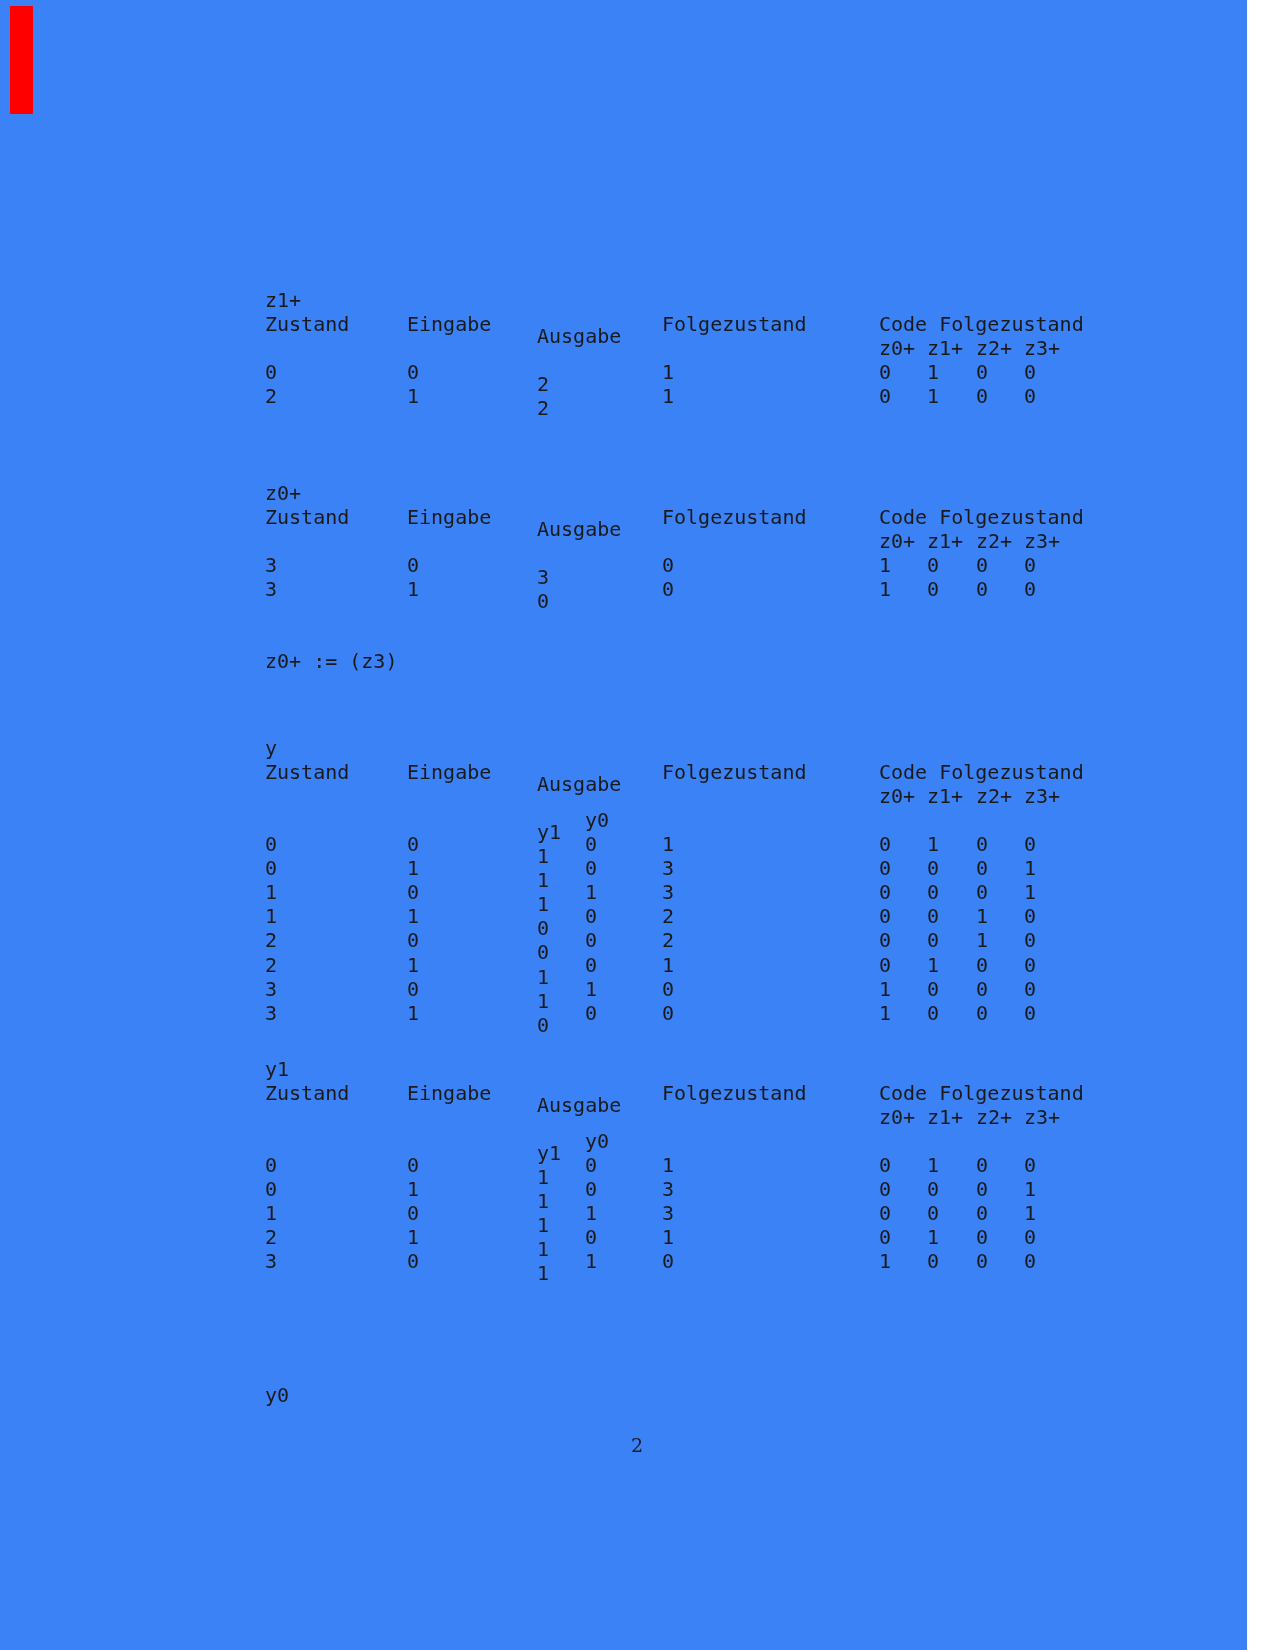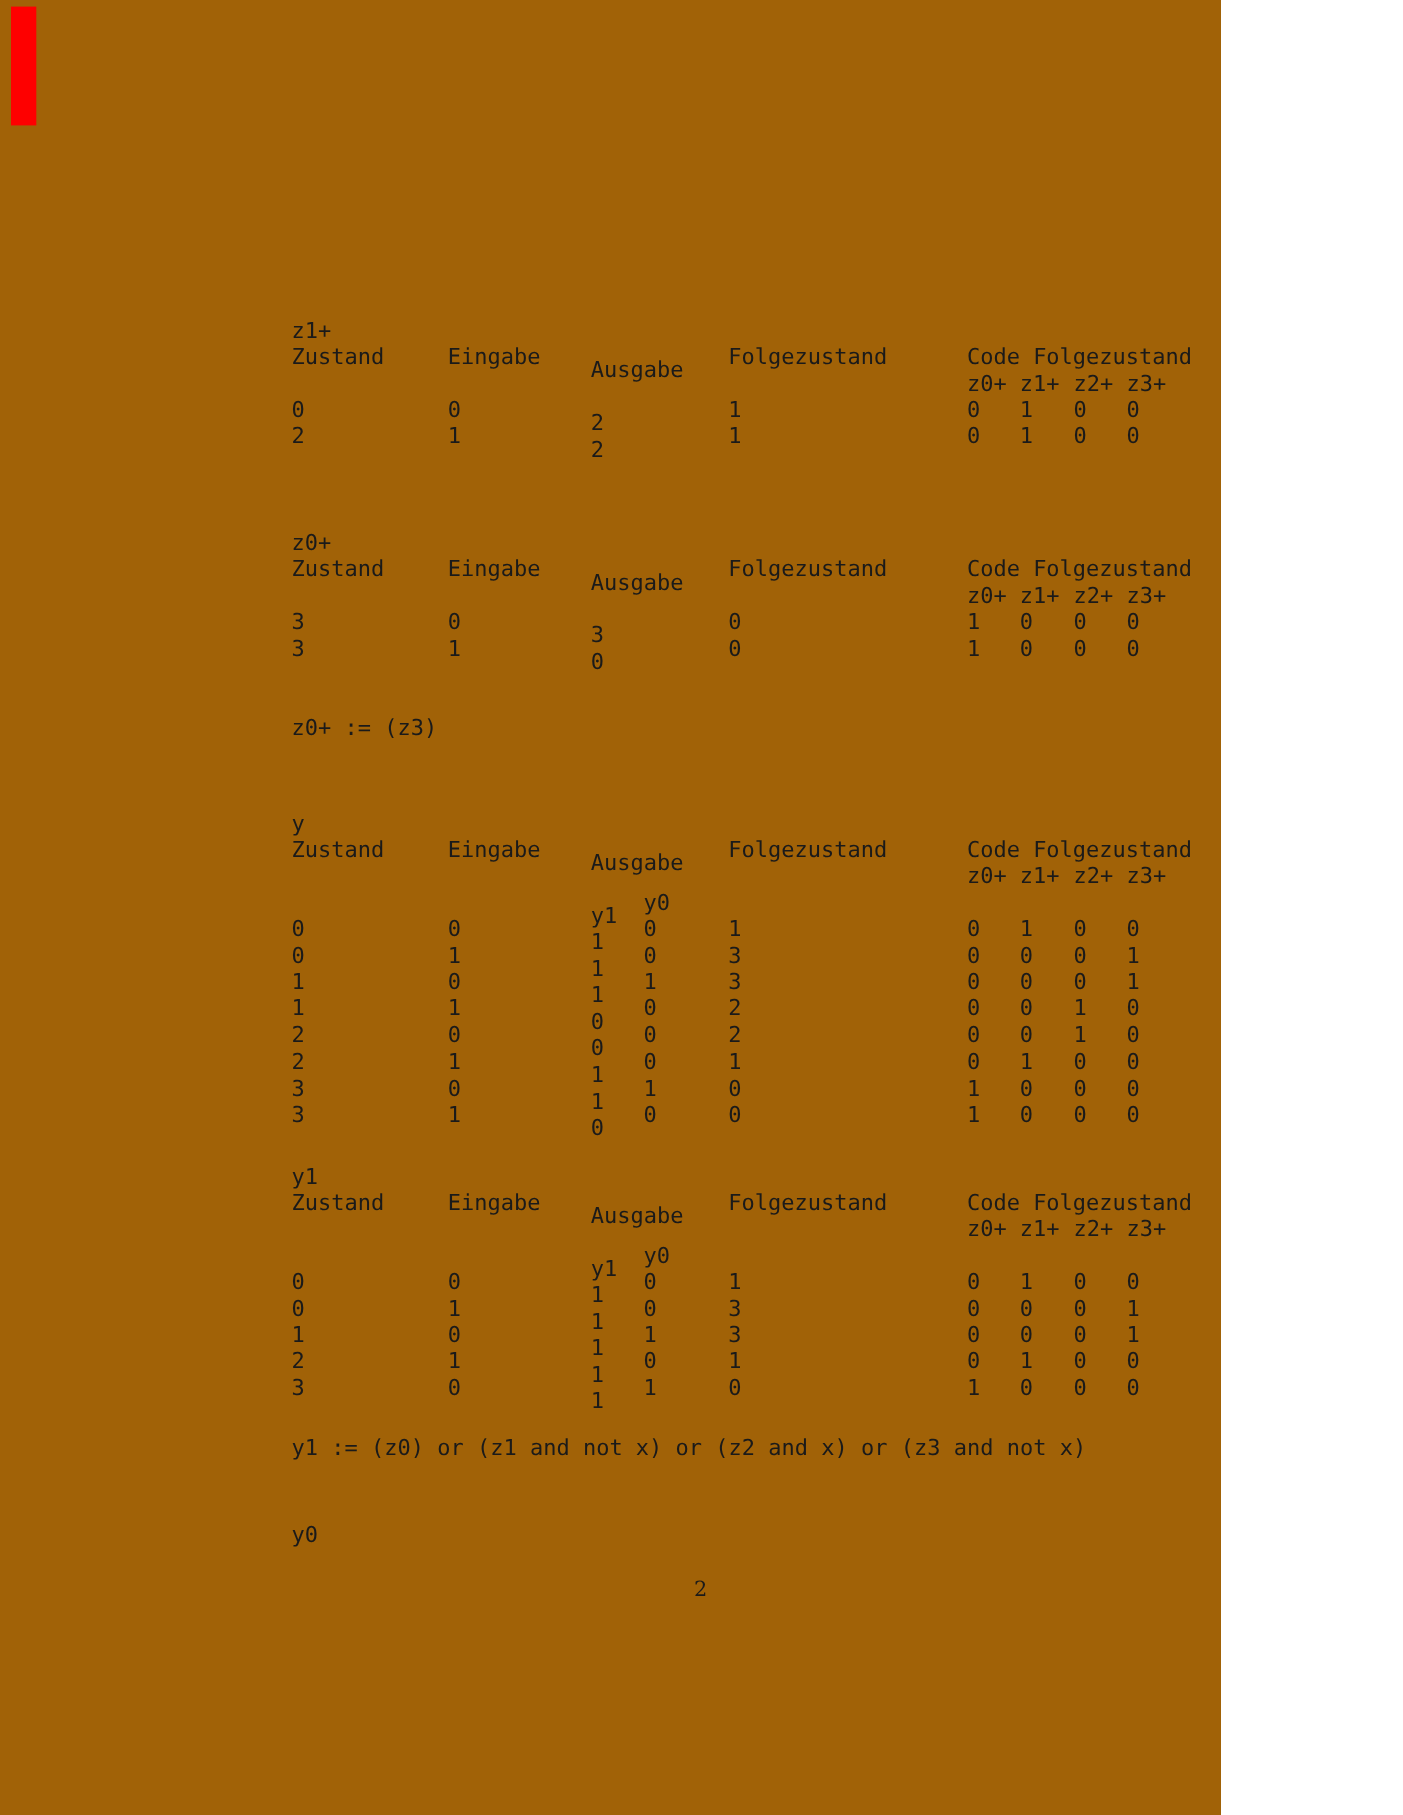--- a/index.html
+++ b/index.html
@@ -1,17 +1,17 @@
 <!DOCTYPE html>
 <html><head>
 <meta charset="utf-8">
 <style>
   html,body { margin:0; padding:0; background:#ffffff; }
   .page {
-    position:relative; width:1110px; height:1650px; background:#a16207;
+    position:relative; width:1247px; height:1650px; background:#3b82f6;
     font-family:"DejaVu Sans Mono", monospace; color:#1a1a1a; overflow:hidden;
   }
   .red-bar { position:absolute; left:10px; top:6px; width:23px; height:108px; }
   .doc {
     position:absolute; left:265px; top:0; width:980px; height:1650px;
     font-size:20px; line-height:24.1px;
   }
   .ln { position:absolute; left:0; height:24.1px; white-space:pre; }
   .c  { position:absolute; top:0; white-space:pre; }
   .o-zu { left:0; }
@@ -281,21 +281,20 @@
       <span class="c o-zu">3</span>
       <span class="c o-ei">0</span>
       <span class="c o-au">1</span>
       <span class="c o-y0">1</span>
       <span class="c o-fo">0</span>
       <span class="c o-c0">1</span>
       <span class="c o-c1">0</span>
       <span class="c o-c2">0</span>
       <span class="c o-c3">0</span>
     </div>
-    <div class="ln" style="top:1304px">y1 := (z0) or (z1 and not x) or (z2 and x) or (z3 and not x)</div>
 
     <div class="ln" style="top:1383px">y0</div>
 
   </div>
 
   <div class="pageno">2</div>
 
 </div>
 
 </body></html>

